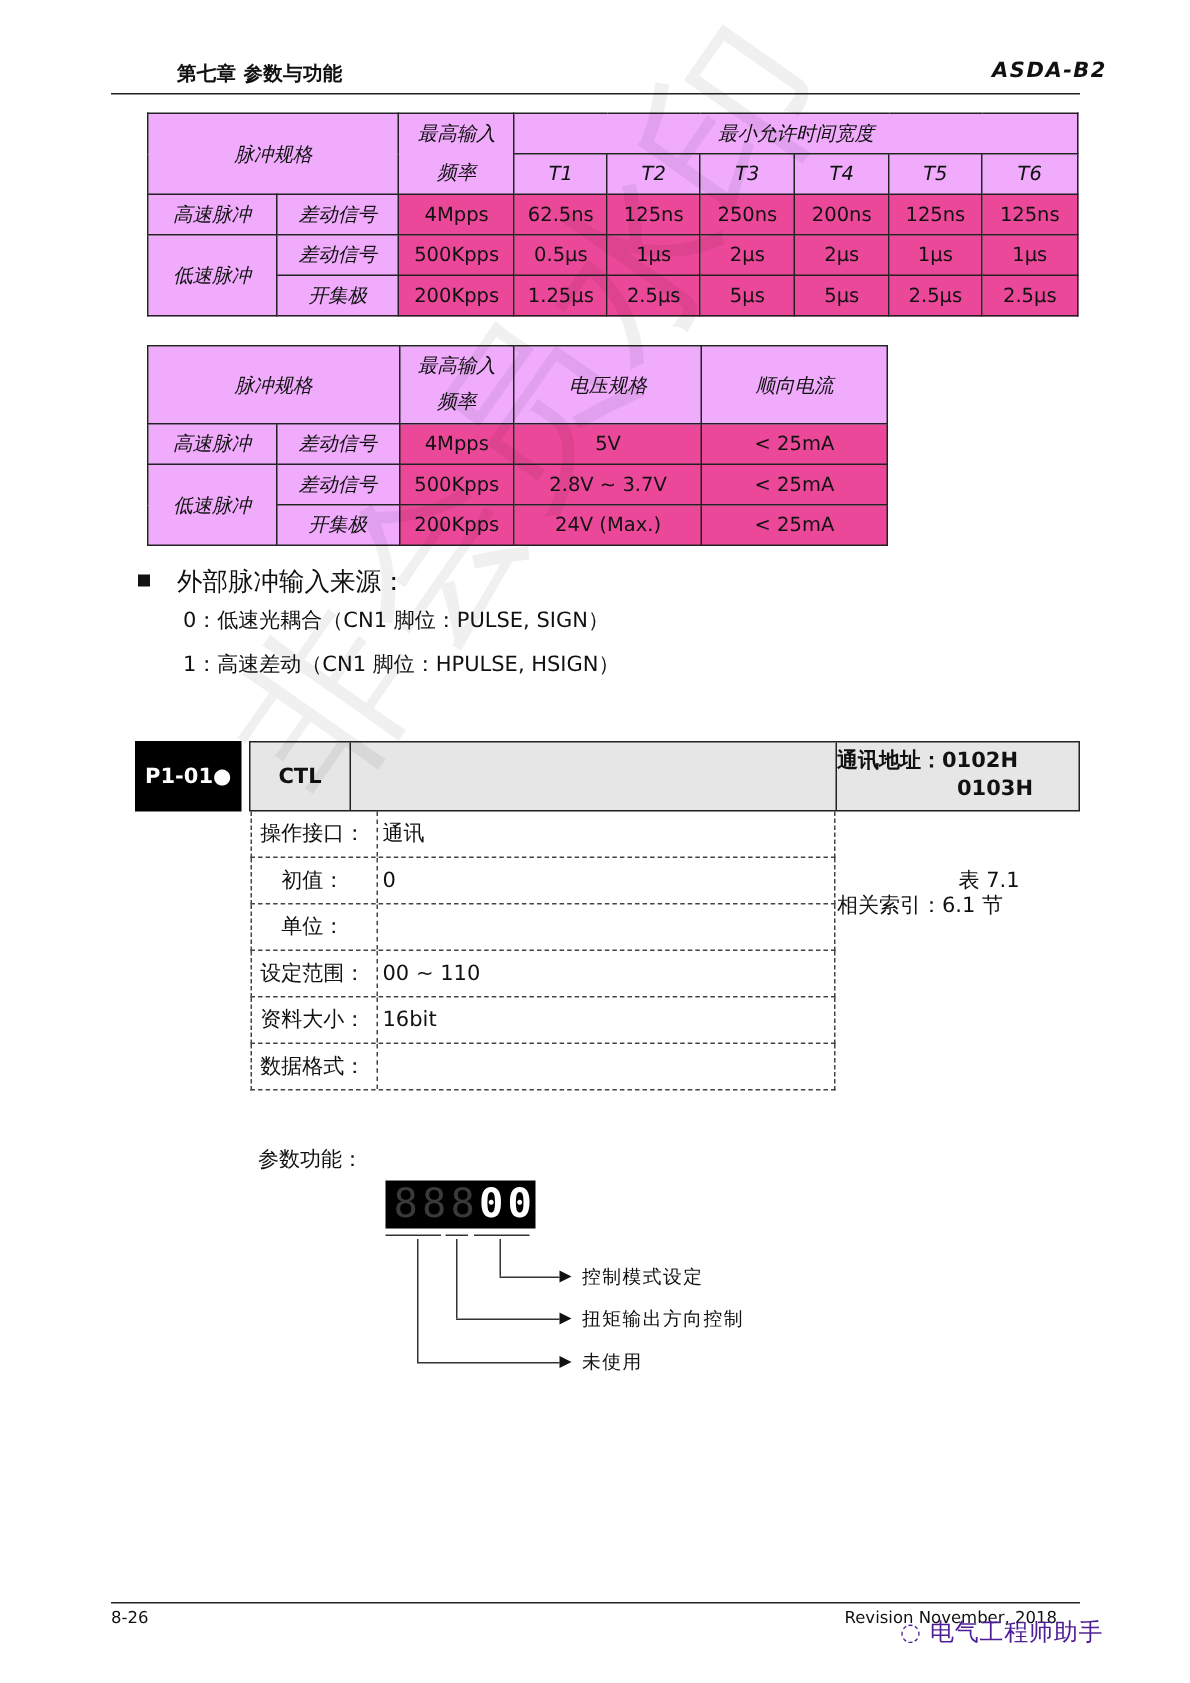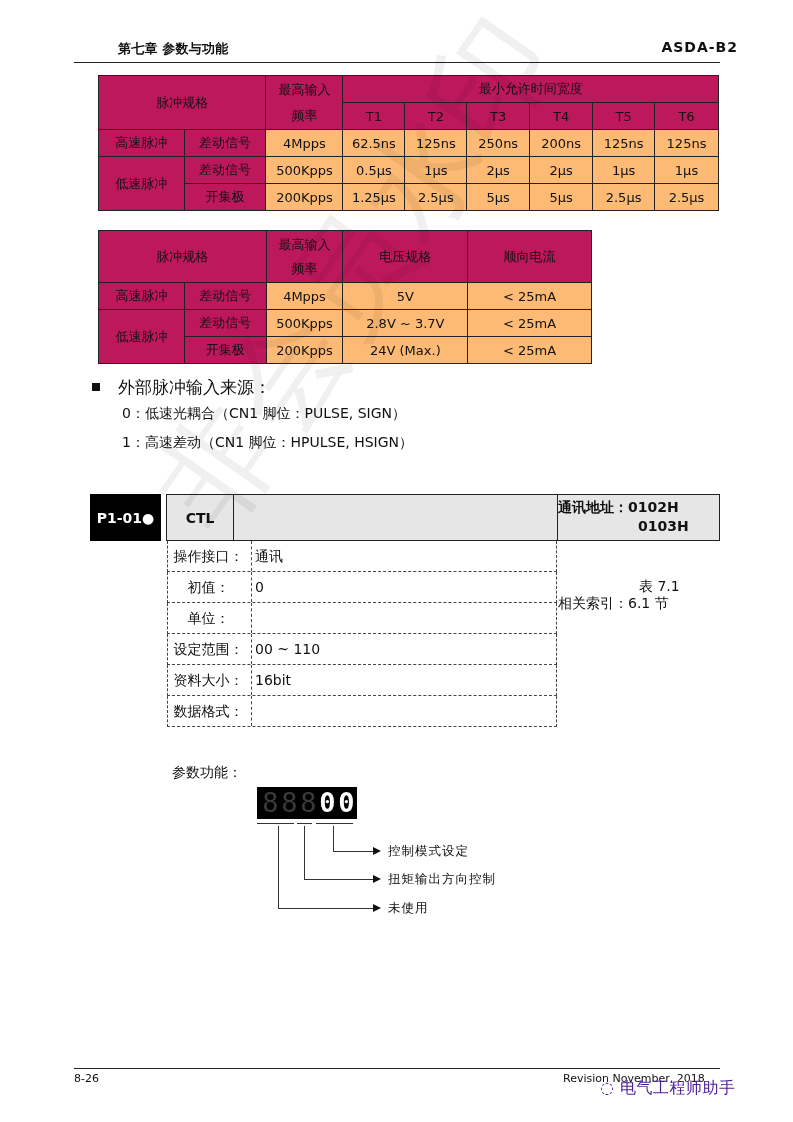--- a/index.html
+++ b/index.html
@@ -5,28 +5,28 @@
   html, body { margin: 0; padding: 0; background: #ffffff; }
   body {
     width: 793px; height: 1122px; position: relative; overflow: hidden;
     font-family: "DejaVu Sans", "Liberation Sans", sans-serif;
     color: #111;
   }
   .abs { position: absolute; }
 
   
   .hdr-left { left: 74px; top: 40px; font-size: 13px; font-weight: bold; letter-spacing: 0.2px; margin-left: 44px; }
-  .hdr-right { right: 55px; top: 39px; font-size: 14px; font-weight: bold; letter-spacing: 1px; }
+  .hdr-right { right: 55px; top: 39px; font-size: 14px; font-weight: bold; font-style: italic; letter-spacing: 1px; }
   .hdr-rule { left: 74px; top: 62px; width: 646px; height: 1px; background: #222; }
 
   
   table.spec { border-collapse: collapse; position: absolute; font-size: 13px; }
   table.spec td { border: 1px solid #222; text-align: center; padding: 0; height: 26px; }
-  table.spec td.g { background: #be185d; }
-  table.spec td.w { background: #fdba74; }
+  table.spec td.g { background: #f0abfc; font-style: italic; }
+  table.spec td.w { background: #ec4899; }
 
   
   #t1 { left: 98px; top: 75px; width: 621px; }
   
   #t2 { left: 98px; top: 230px; width: 494px; }
 
   
   .bul { left: 92px; top: 376px; font-size: 17px; }
   .bul .sq { display: inline-block; width: 8px; height: 8px; background: #111; margin-right: 18px; vertical-align: 2px; }
   .opt { left: 122px; font-size: 14px; }

